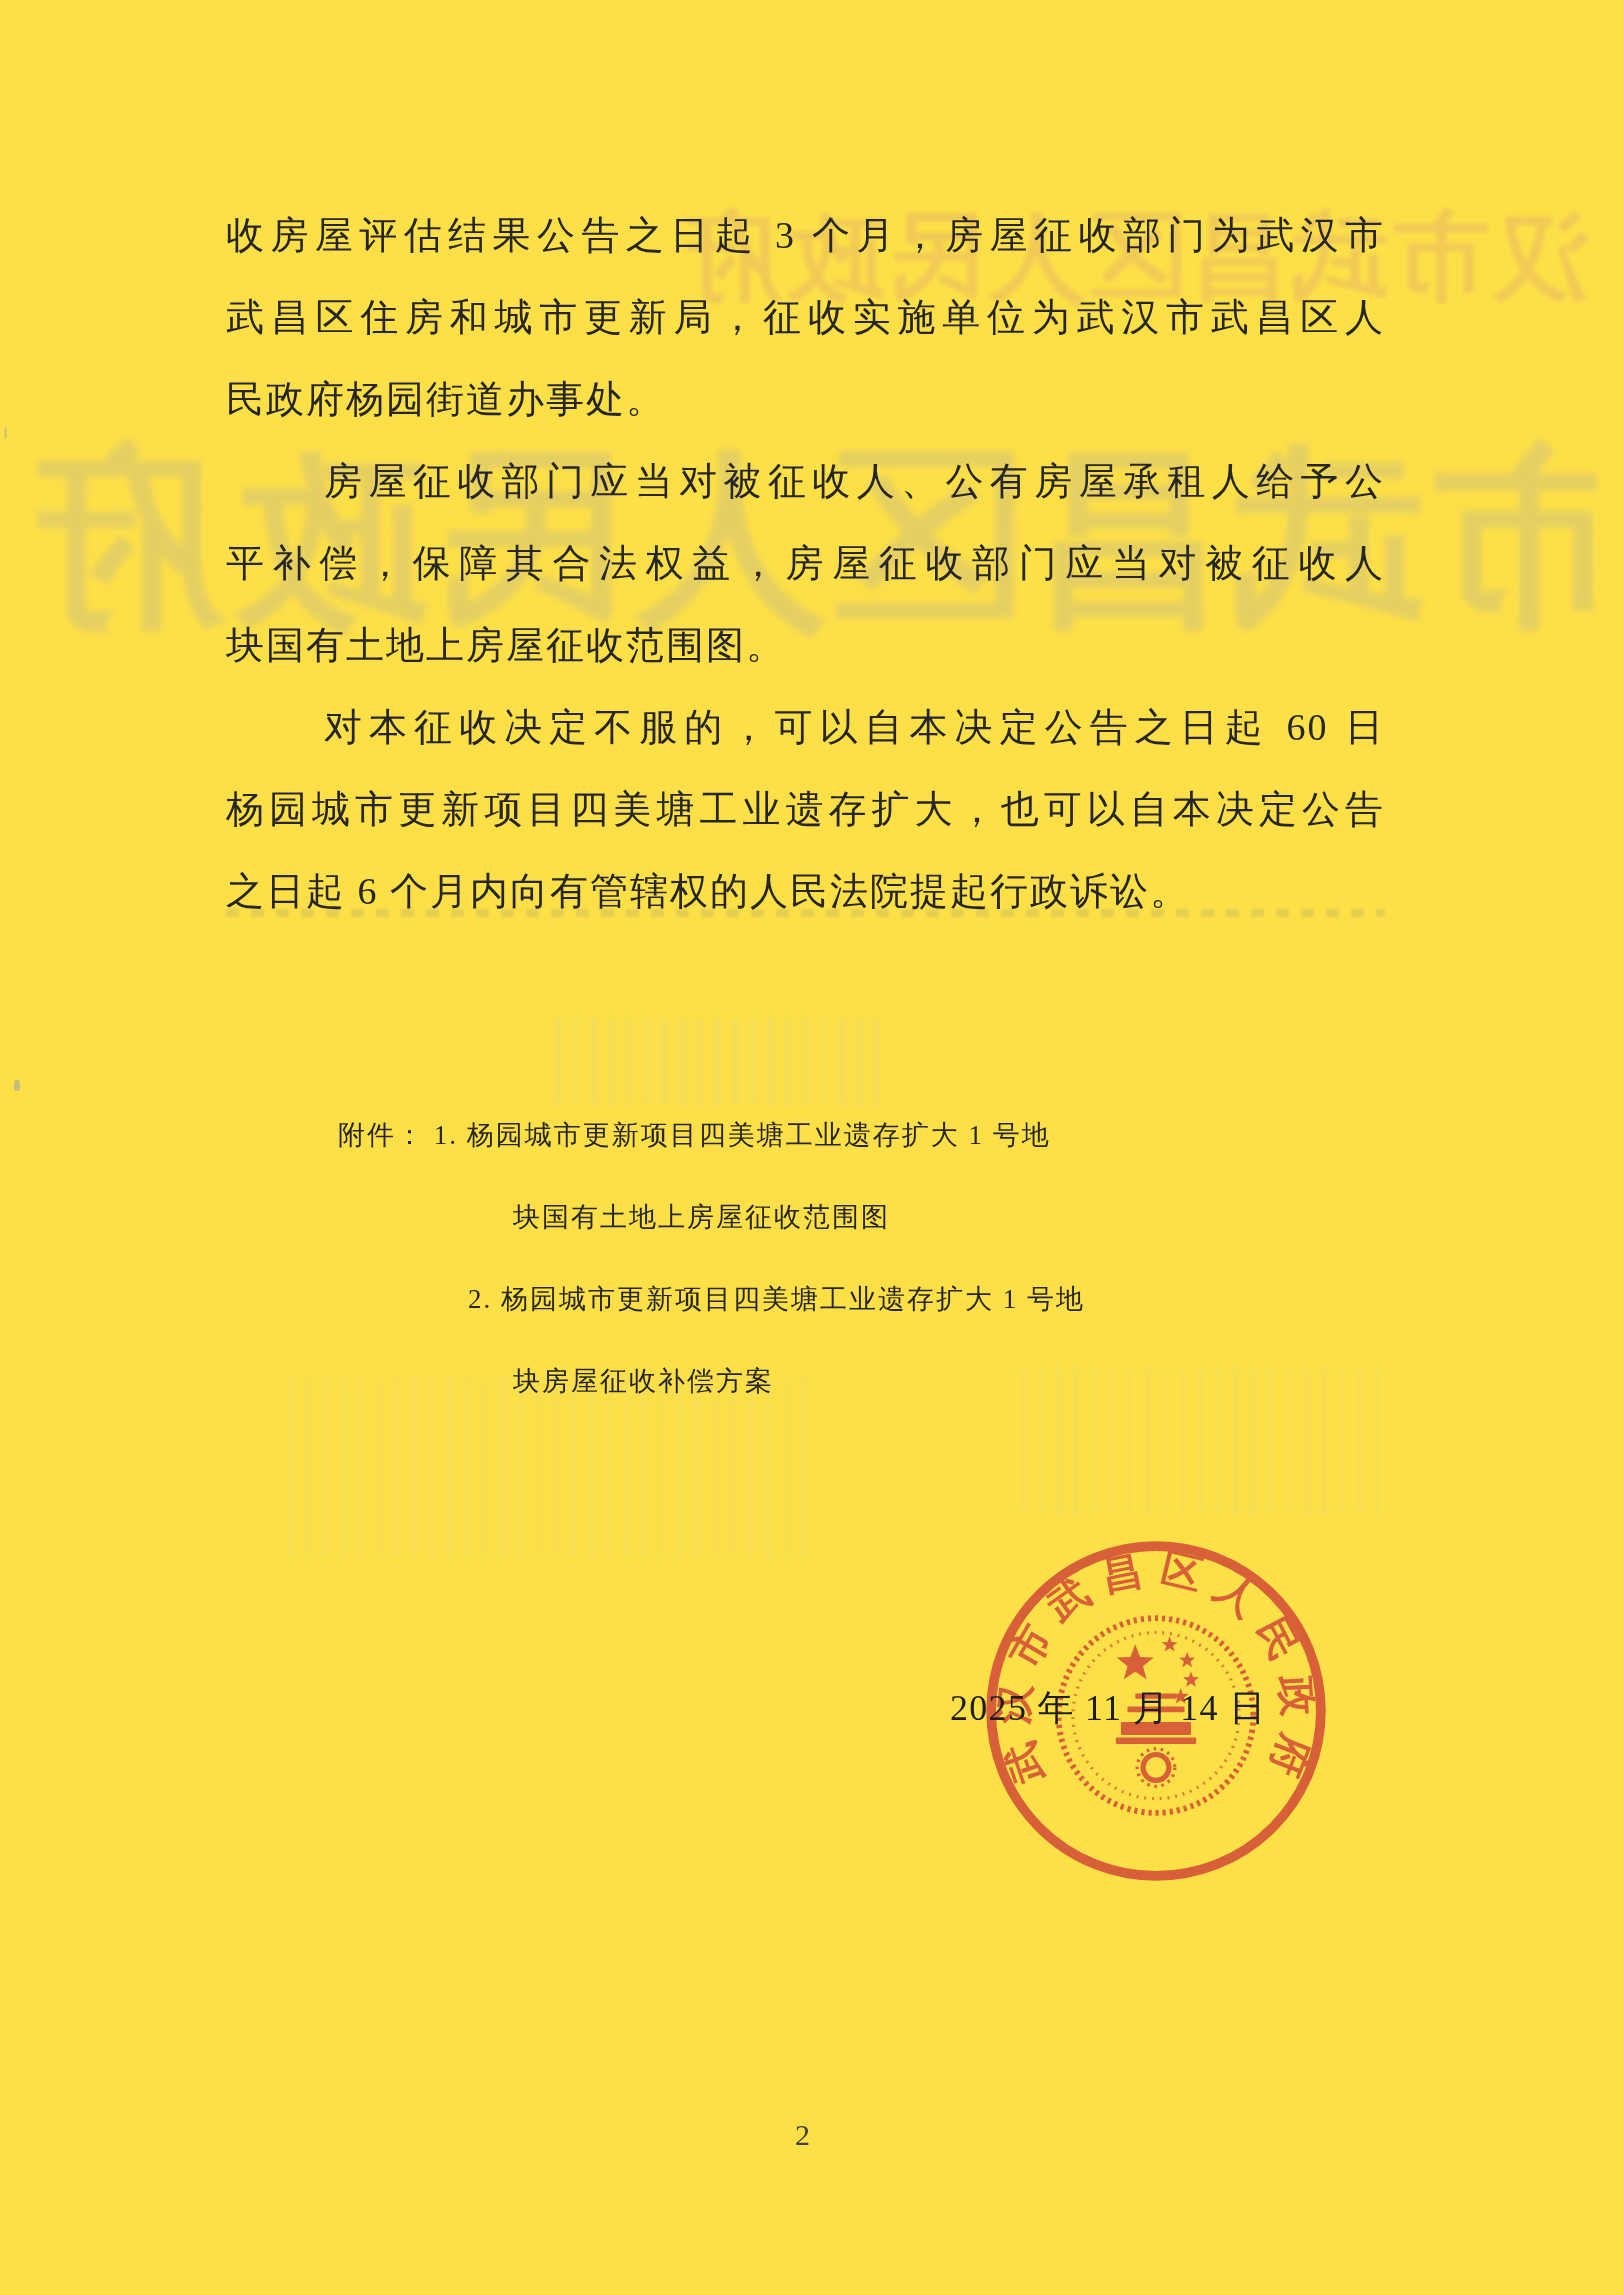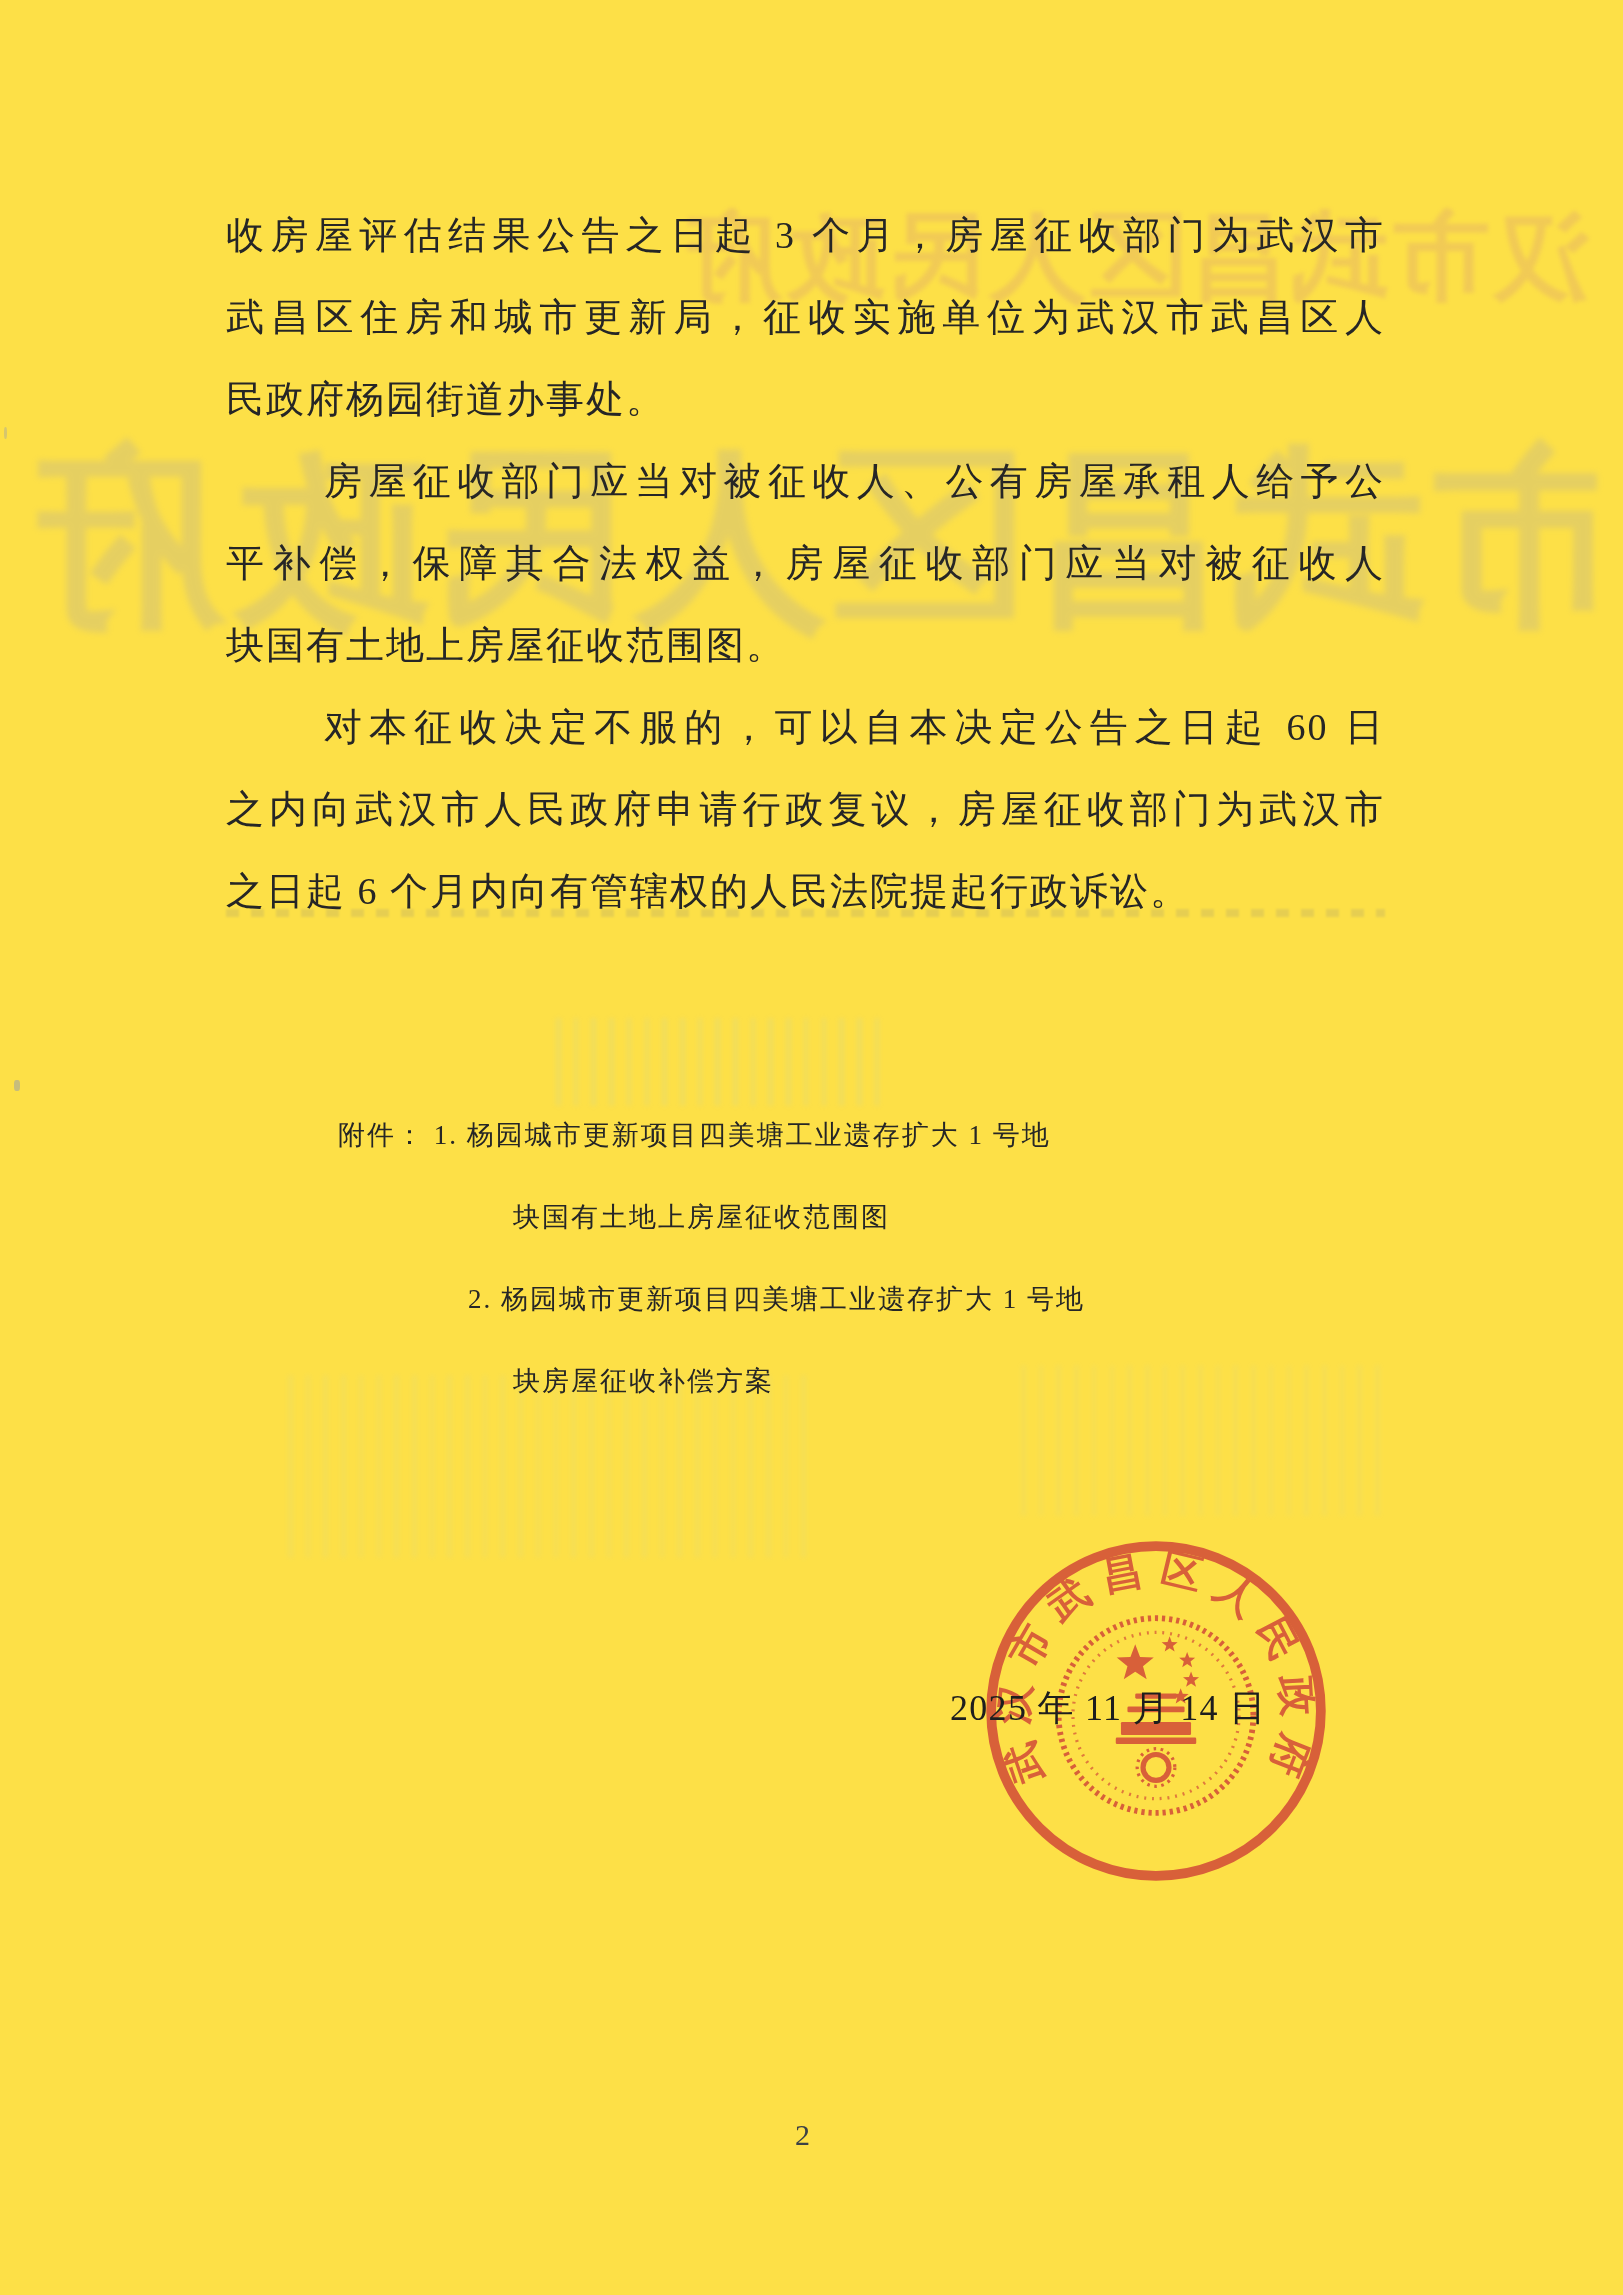--- a/index.html
+++ b/index.html
@@ -98,21 +98,21 @@
   <div class="speck sk2"></div>
 
   <div class="bodyblock">
     <div class="bline">收房屋评估结果公告之日起 3 个月，房屋征收部门为武汉市</div>
     <div class="bline">武昌区住房和城市更新局，征收实施单位为武汉市武昌区人</div>
     <div class="bline pend">民政府杨园街道办事处。</div>
     <div class="bline ind">房屋征收部门应当对被征收人、公有房屋承租人给予公</div>
     <div class="bline">平补偿，保障其合法权益，房屋征收部门应当对被征收人</div>
     <div class="bline pend">块国有土地上房屋征收范围图。</div>
     <div class="bline ind">对本征收决定不服的，可以自本决定公告之日起 60 日</div>
-    <div class="bline">之内向武汉市人民政府申请行政复议，房屋征收部门为武汉市</div>
+    <div class="bline">杨园城市更新项目四美塘工业遗存扩大，也可以自本决定公告</div>
     <div class="bline pend">之日起 6 个月内向有管辖权的人民法院提起行政诉讼。</div>
   </div>
 
   <div class="attline att1">附件： 1. 杨园城市更新项目四美塘工业遗存扩大 1 号地</div>
   <div class="attline att2">块国有土地上房屋征收范围图</div>
   <div class="attline att3">2. 杨园城市更新项目四美塘工业遗存扩大 1 号地</div>
   <div class="attline att4">块房屋征收补偿方案</div>
 
   <svg class="seal" viewBox="0 0 530 530">
     <defs>

